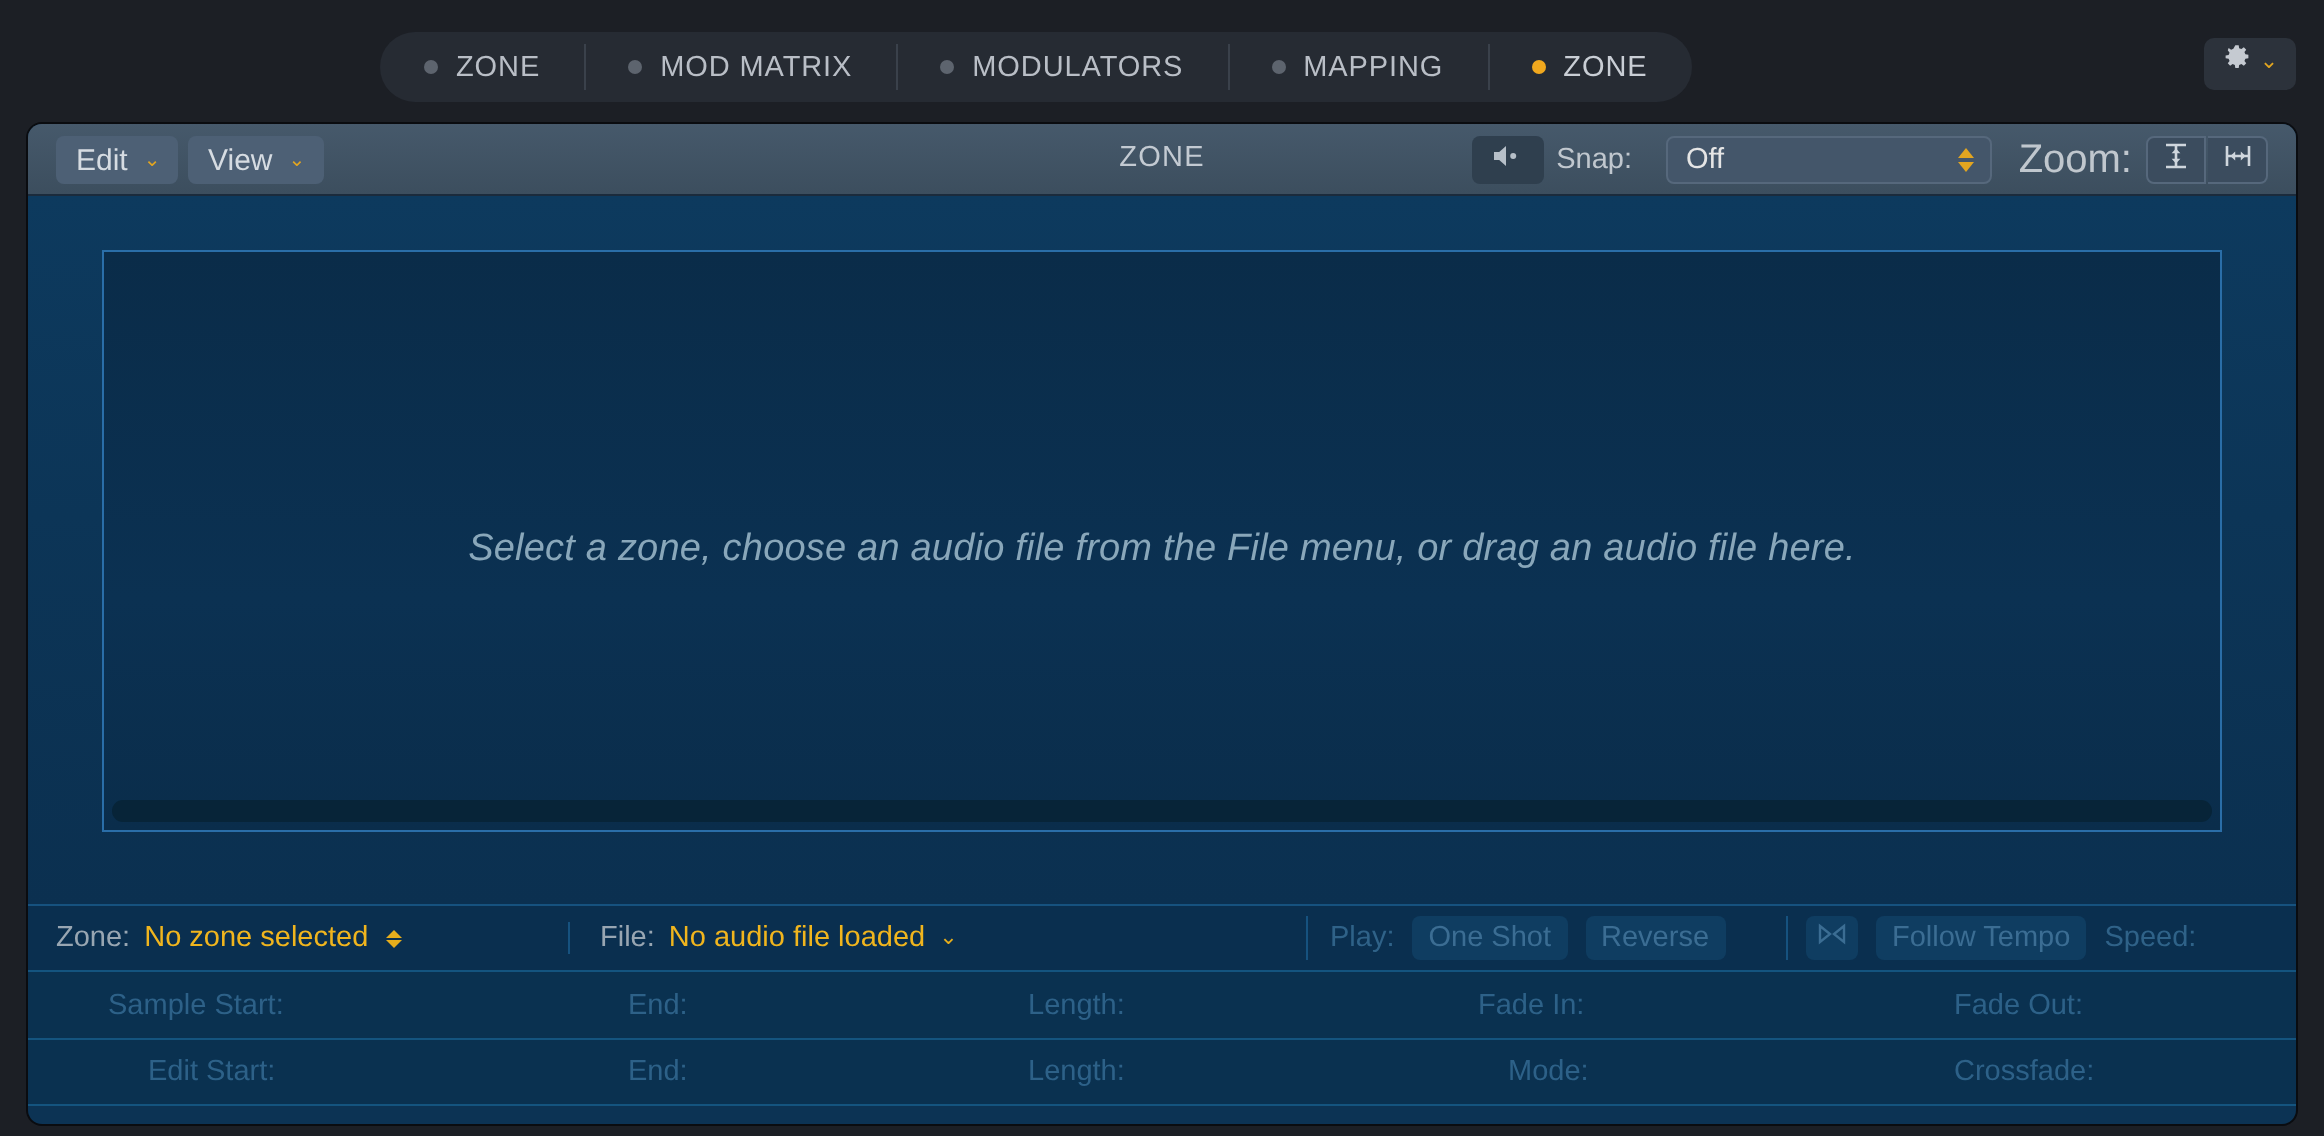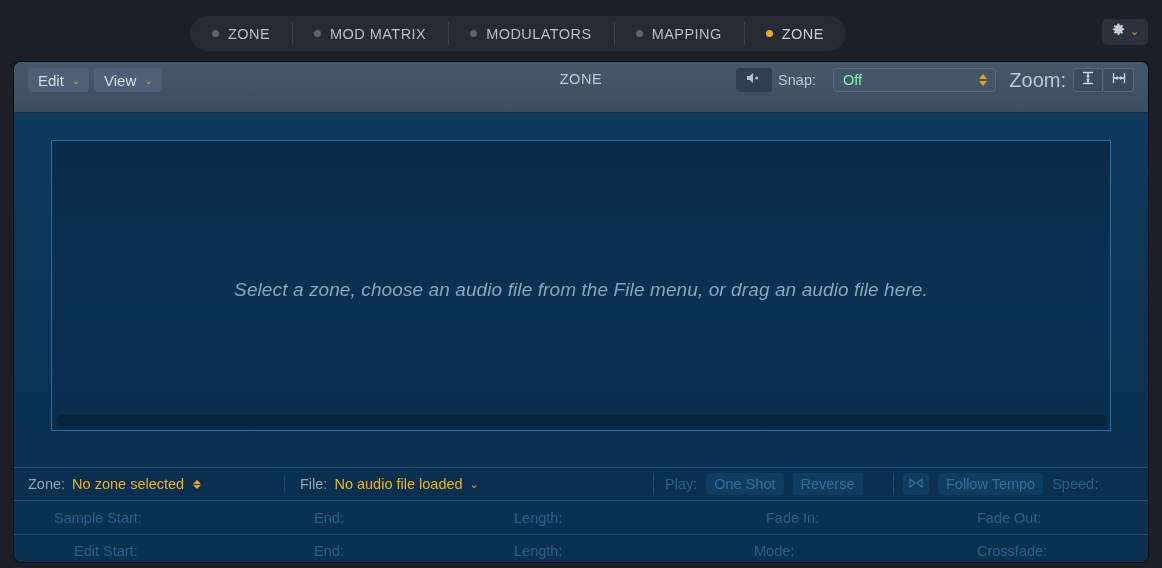--- a/index.html
+++ b/index.html
@@ -108,21 +108,21 @@
     height: 500px;
     border-radius: 7px;
     overflow: hidden;
     background: #0c3354;
     box-shadow: 0 0 0 1px #0a0c10;
   }
 
   
   .toolbar {
     position: relative;
-    height: 51px;
+    height: 36px;
     background: linear-gradient(#46596b, #3c4e5e);
     border-bottom: 1px solid #1b2b3c;
   }
 
   .menu-btn {
     position: absolute;
     top: 6px;
     height: 24px;
     background: #4d6075;
     border-radius: 4px;
@@ -189,21 +189,21 @@
     background: #44566a;
     border: 1px solid #56687c;
     border-radius: 4px;
     display: flex;
     align-items: center;
     padding-left: 9px;
     cursor: default;
   }
   .snap-value {
     font-size: 14.5px;
-    color: #86efac;
+    color: #e5e5e5;
   }
   .stepper {
     position: absolute;
     right: 8px;
     top: 50%;
     transform: translateY(-50%);
     display: flex;
     flex-direction: column;
     gap: 2px;
     line-height: 0;
@@ -541,21 +541,21 @@
         </span>
         <span class="pill">Follow Tempo</span>
         <span class="f-label dim">Speed:</span>
       </div>
     </div>
 
     <div class="param-row">
       <span class="param-cell" style="left:40px">Sample Start:</span>
       <span class="param-cell" style="left:300px">End:</span>
       <span class="param-cell" style="left:500px">Length:</span>
-      <span class="param-cell" style="left:752px">Fade In:</span>
+      <span class="param-cell" style="left:725px">Fade In:</span>
       <span class="param-cell" style="left:963px">Fade Out:</span>
     </div>
 
     <div class="param-row last">
       <span class="param-cell" style="left:60px">Edit Start:</span>
       <span class="param-cell" style="left:300px">End:</span>
       <span class="param-cell" style="left:500px">Length:</span>
       <span class="param-cell" style="left:740px">Mode:</span>
       <span class="param-cell" style="left:963px">Crossfade:</span>
     </div>

